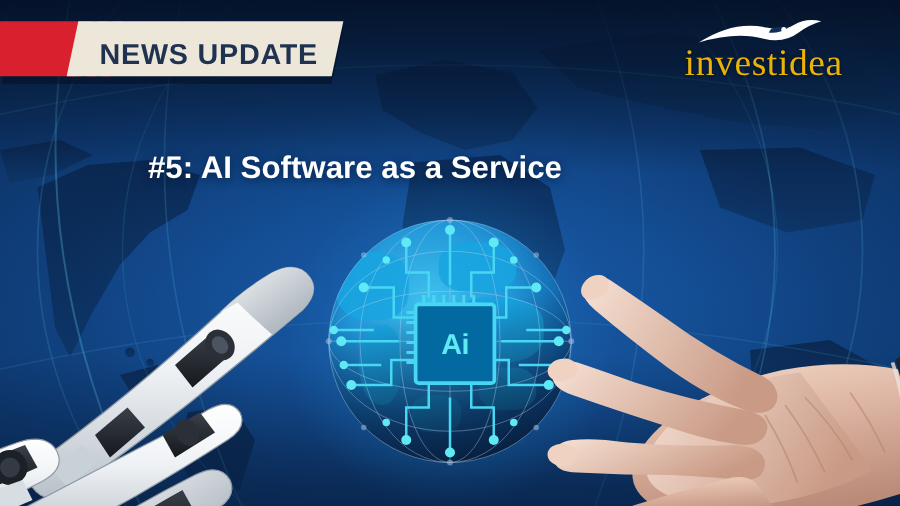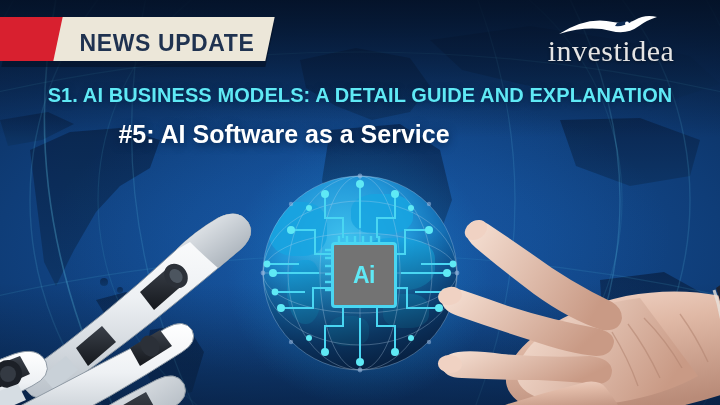--- a/index.html
+++ b/index.html
@@ -66,21 +66,21 @@
     padding-left:6px;
   }
 
   
   #logo{
     position:absolute;right:24px;top:14px;
     width:170px;text-align:center;
   }
   #logo-mark{display:block;margin:0 auto -4px auto;}
   #logo-text{
-    color:#e5e5e5;
+    color:#eab308;
     font-family:"Liberation Serif",serif;
     font-size:30px;letter-spacing:.5px;line-height:1;
     text-shadow:0 1px 3px rgba(0,0,0,.45);
   }
 
   
   #headline{
     position:absolute;left:0;top:84px;width:720px;
     text-align:center;
     color:#5fe9f5;
@@ -123,21 +123,21 @@
     background:linear-gradient(170deg, rgba(8,34,68,0) 38%, rgba(8,30,62,.72) 78%, rgba(6,24,50,.92) 100%);
   }
   .mesh{position:absolute;inset:0;}
 
   
   .chip-outer{
     position:absolute;left:70px;top:68px;width:72px;height:72px;
   }
   .chip{
     position:absolute;left:6px;top:6px;width:60px;height:60px;
-    background:#737373;
+    background:#0369a1;
     border:3px solid #49d6f2;
     border-radius:4px;
     display:flex;align-items:center;justify-content:center;
   }
   #chip-label{
     color:#5fe9f5;font-size:23px;font-weight:bold;
     font-family:"Liberation Sans",sans-serif;line-height:1;
     letter-spacing:-.5px;
   }
 
@@ -418,16 +418,15 @@
 
   <div id="logo">
     <svg id="logo-mark" width="108" height="26" viewBox="0 0 108 26">
       <path d="M2 20 Q30 2 56 8 Q70 11 78 6 Q88 0 100 3 Q90 6 82 12 Q70 21 54 17 Q32 11 2 20 Z" fill="#ffffff"></path>
       <path d="M60 9 Q68 6 74 8 Q66 13 58 12 Z" fill="#0f2d55"></path>
       <circle cx="70" cy="9.5" r="2" fill="#ffffff"></circle>
     </svg>
     <div id="logo-text">investidea</div>
   </div>
 
-  <div id="headline">S1. AI BUSINESS MODELS: A DETAIL GUIDE AND EXPLANATION</div>
   <div id="subtitle">#5: AI Software as a Service</div>
 
 </div>
 
 </body></html>

